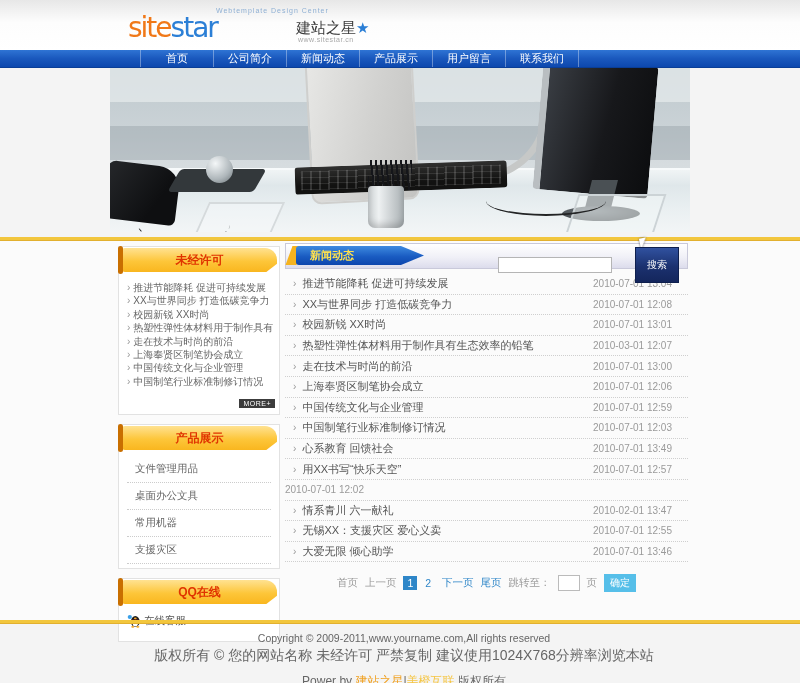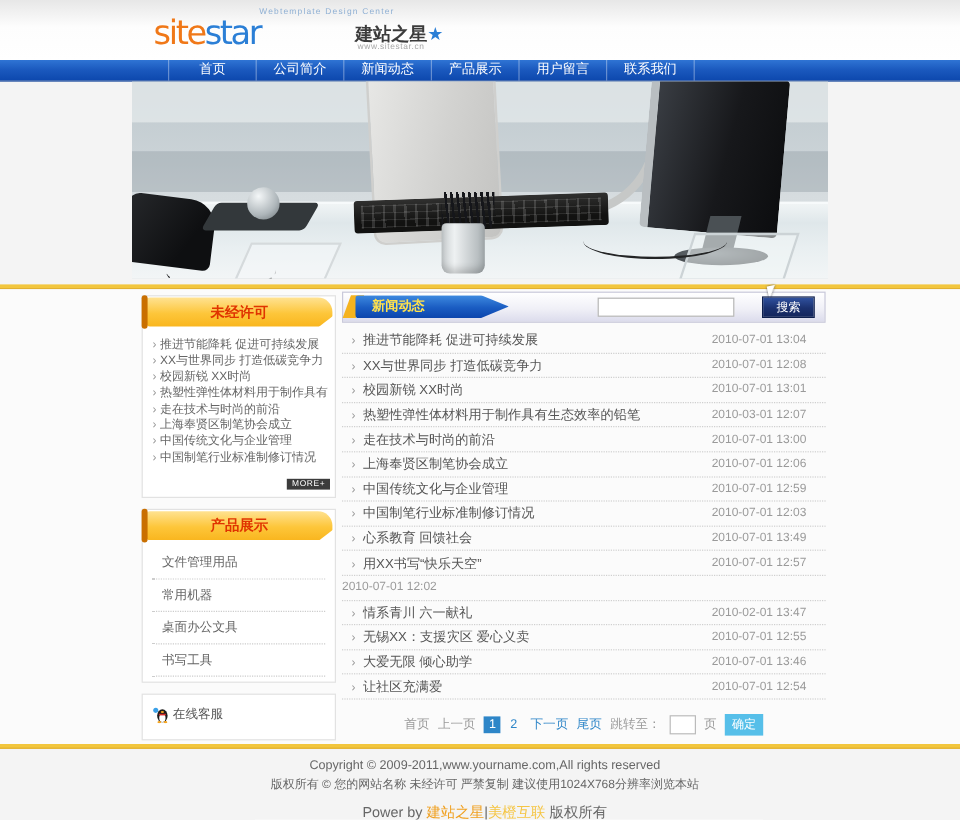--- a/index.html
+++ b/index.html
@@ -9,21 +9,21 @@
   .page{position:absolute;inset:0;}
 
   
   .header{position:absolute;top:0;left:0;width:800px;height:50px;
           background:linear-gradient(180deg,#e7e7e7 0%,#fdfdfd 45%,#ffffff 100%);}
   .logo{position:absolute;left:128px;top:6px;width:230px;height:40px;cursor:pointer;}
   .logo-tag{position:absolute;left:88px;top:1px;font-size:7px;color:#8fb0d4;letter-spacing:1px;white-space:nowrap;}
   .logo-word{position:absolute;left:0;top:8px;font-size:28px;font-weight:normal;letter-spacing:-2px;line-height:28px;font-family:"DejaVu Sans",sans-serif;}
   .logo-site{color:#f07818;}
   .logo-star{color:#2b7fd6;}
-  .logo-cn{position:absolute;left:168px;top:13px;font-size:15px;font-weight:bold;color:#3c3c3c;white-space:nowrap;}
+  .logo-cn{position:absolute;left:168px;top:13px;font-size:15px;font-weight:normal;color:#3c3c3c;white-space:nowrap;}
   .logo-cn i{color:#2b7fd6;font-style:normal;}
   .logo-url{position:absolute;left:170px;top:30px;font-size:7px;color:#a8a8a8;letter-spacing:.5px;}
 
   
   .nav{position:absolute;top:50px;left:0;width:800px;height:17px;
        background:linear-gradient(180deg,#2f74d4 0%,#1a58bd 50%,#0d48ae 100%);
        border-bottom:1px solid #0a3e97;}
   .nav-list{display:flex;height:100%;margin-left:140px;}
   .nav-item{width:72px;text-align:center;color:#fff;font-size:11px;line-height:17px;
             border-right:1px solid rgba(255,255,255,.35);cursor:pointer;white-space:nowrap;}
@@ -109,21 +109,21 @@
   .m-hd{position:relative;height:24px;border:1px solid #c9c9da;
         background:linear-gradient(180deg,#ffffff 0%,#f0f0f7 55%,#dcdcec 100%);}
   .m-stripe{position:absolute;left:3px;top:2px;width:11px;height:19px;background:#f5b31f;transform:skewX(-20deg);}
   .m-ribbon{position:absolute;left:10px;top:2px;width:128px;height:19px;
             background:linear-gradient(180deg,#3e8ae0 0%,#1a5cc2 55%,#0c45ad 100%);
             clip-path:polygon(0 0,82% 0,100% 50%,82% 100%,0 100%);
             border-radius:3px;color:#ffe14d;font-size:11px;font-weight:bold;
             line-height:19px;padding-left:14px;box-sizing:border-box;}
   .m-search{position:absolute;right:8px;top:3px;display:flex;align-items:center;}
   .m-input{width:108px;height:14px;border:1px solid #b5b5b5;background:#fff;font-size:10px;padding:0 2px;}
-  .m-btn{width:44px;height:18px;margin-left:23px;border:1px solid #0e1f4d;color:#fff;font-size:10px;
+  .m-btn{width:44px;height:36px;margin-left:23px;border:1px solid #0e1f4d;color:#fff;font-size:10px;
          background:linear-gradient(180deg,#30519f 0%,#1b316f 55%,#14265c 100%);cursor:pointer;}
   .cursor-arrow{position:absolute;right:40px;top:-6px;width:0;height:0;
                 border-left:7px solid #fff;border-bottom:11px solid transparent;
                 filter:drop-shadow(0 0 1px #555);transform:rotate(-12deg);}
   .red-arrow{position:absolute;right:14px;top:9px;width:0;height:0;
              border-right:6px solid #d42b00;border-top:5px solid transparent;transform:rotate(18deg);}
 
   .n-list{margin-top:5px;}
   .n-row{display:flex;justify-content:space-between;align-items:center;height:19.6px;
          border-bottom:1px dotted #cfcfcf;}
@@ -135,21 +135,21 @@
   .pg-link{color:#2e86c8;cursor:pointer;}
   .pg-dim{color:#9a9a9a;cursor:pointer;}
   .pg-num{color:#2e86c8;cursor:pointer;padding:1px 4px;}
   .pg-num.active{background:#2e86c8;color:#fff;}
   .pg-input{width:16px;height:12px;border:1px solid #bbb;background:#fff;}
   .pg-btn{background:#56bfe9;color:#fff;border:none;font-size:10px;padding:2px 6px;cursor:pointer;}
 
   
   .footer{position:absolute;top:624px;left:0;width:728px;text-align:center;color:#666;padding-left:40px;}
   .f1{font-size:10.5px;margin-top:8px;}
-  .f2{font-size:10px;margin-top:3px;}
+  .f2{font-size:14px;margin-top:3px;}
   .f3{font-size:12px;margin-top:8px;}
   .f3 .lnk1{color:#f0a020;cursor:pointer;}
   .f3 .lnk2{color:#f5c542;cursor:pointer;}
 </style>
 </head>
 <body>
 
 <div class="page">
 
   <div class="header">
@@ -212,26 +212,27 @@
           <div class="s-item"><span class="bullet">›</span><span>中国制笔行业标准制修订情况</span></div>
         </div>
       <div class="s-more">
         <span class="more-badge">MORE+</span>
       </div>
     </div>
     <div class="sbox">
       <div class="side-hd">产品展示</div>
       <div class="p-list">
           <div class="p-item">文件管理用品</div>
+          <div class="p-item">桌面办公文具</div>
           <div class="p-item">常用机器</div>
-          <div class="p-item">桌面办公文具</div>
-          <div class="p-item">书写工具</div>
+          <div class="p-item">支援灾区</div>
         </div>
     </div>
     <div class="sbox">
+      <div class="side-hd">QQ在线</div>
       <div class="q-list">
           <div class="q-item">
             <svg width="14" height="14" viewBox="0 0 16 16">
               <circle cx="3.2" cy="3.4" r="2.4" fill="#3aa0e8"></circle>
               <ellipse cx="9.5" cy="8.6" rx="5" ry="6.2" fill="#1c1c1c"></ellipse>
               <ellipse cx="9.5" cy="10.6" rx="3" ry="3.8" fill="#ffffff"></ellipse>
               <rect x="6.2" y="6.6" width="6.6" height="1.6" fill="#d42b2b"></rect>
               <ellipse cx="9.5" cy="5" rx="1.6" ry="0.9" fill="#f5a623"></ellipse>
               <ellipse cx="6.6" cy="14.6" rx="1.8" ry="1" fill="#f5a623"></ellipse>
               <ellipse cx="12.4" cy="14.6" rx="1.8" ry="1" fill="#f5a623"></ellipse>
@@ -303,24 +304,20 @@
           <span class="n-date">2010-02-01 13:47</span>
         </div>
         <div class="n-row">
           <span class="n-title"><span class="bullet">›</span><span> 无锡XX：支援灾区 爱心义卖</span></span>
           <span class="n-date">2010-07-01 12:55</span>
         </div>
         <div class="n-row">
           <span class="n-title"><span class="bullet">›</span><span> 大爱无限 倾心助学</span></span>
           <span class="n-date">2010-07-01 13:46</span>
         </div>
-        <div class="n-row">
-          <span class="n-title"><span class="bullet">›</span><span> 让社区充满爱</span></span>
-          <span class="n-date">2010-07-01 12:54</span>
-        </div>
       </div>
 
     <div class="pager">
       <span class="pg-dim">首页</span>
       <span class="pg-dim">上一页</span>
       <span style="display:flex;gap:4px;">
           <span class="pg-num active">1</span>
           <span class="pg-num">2</span>
         </span>
       <span class="pg-link">下一页</span>

